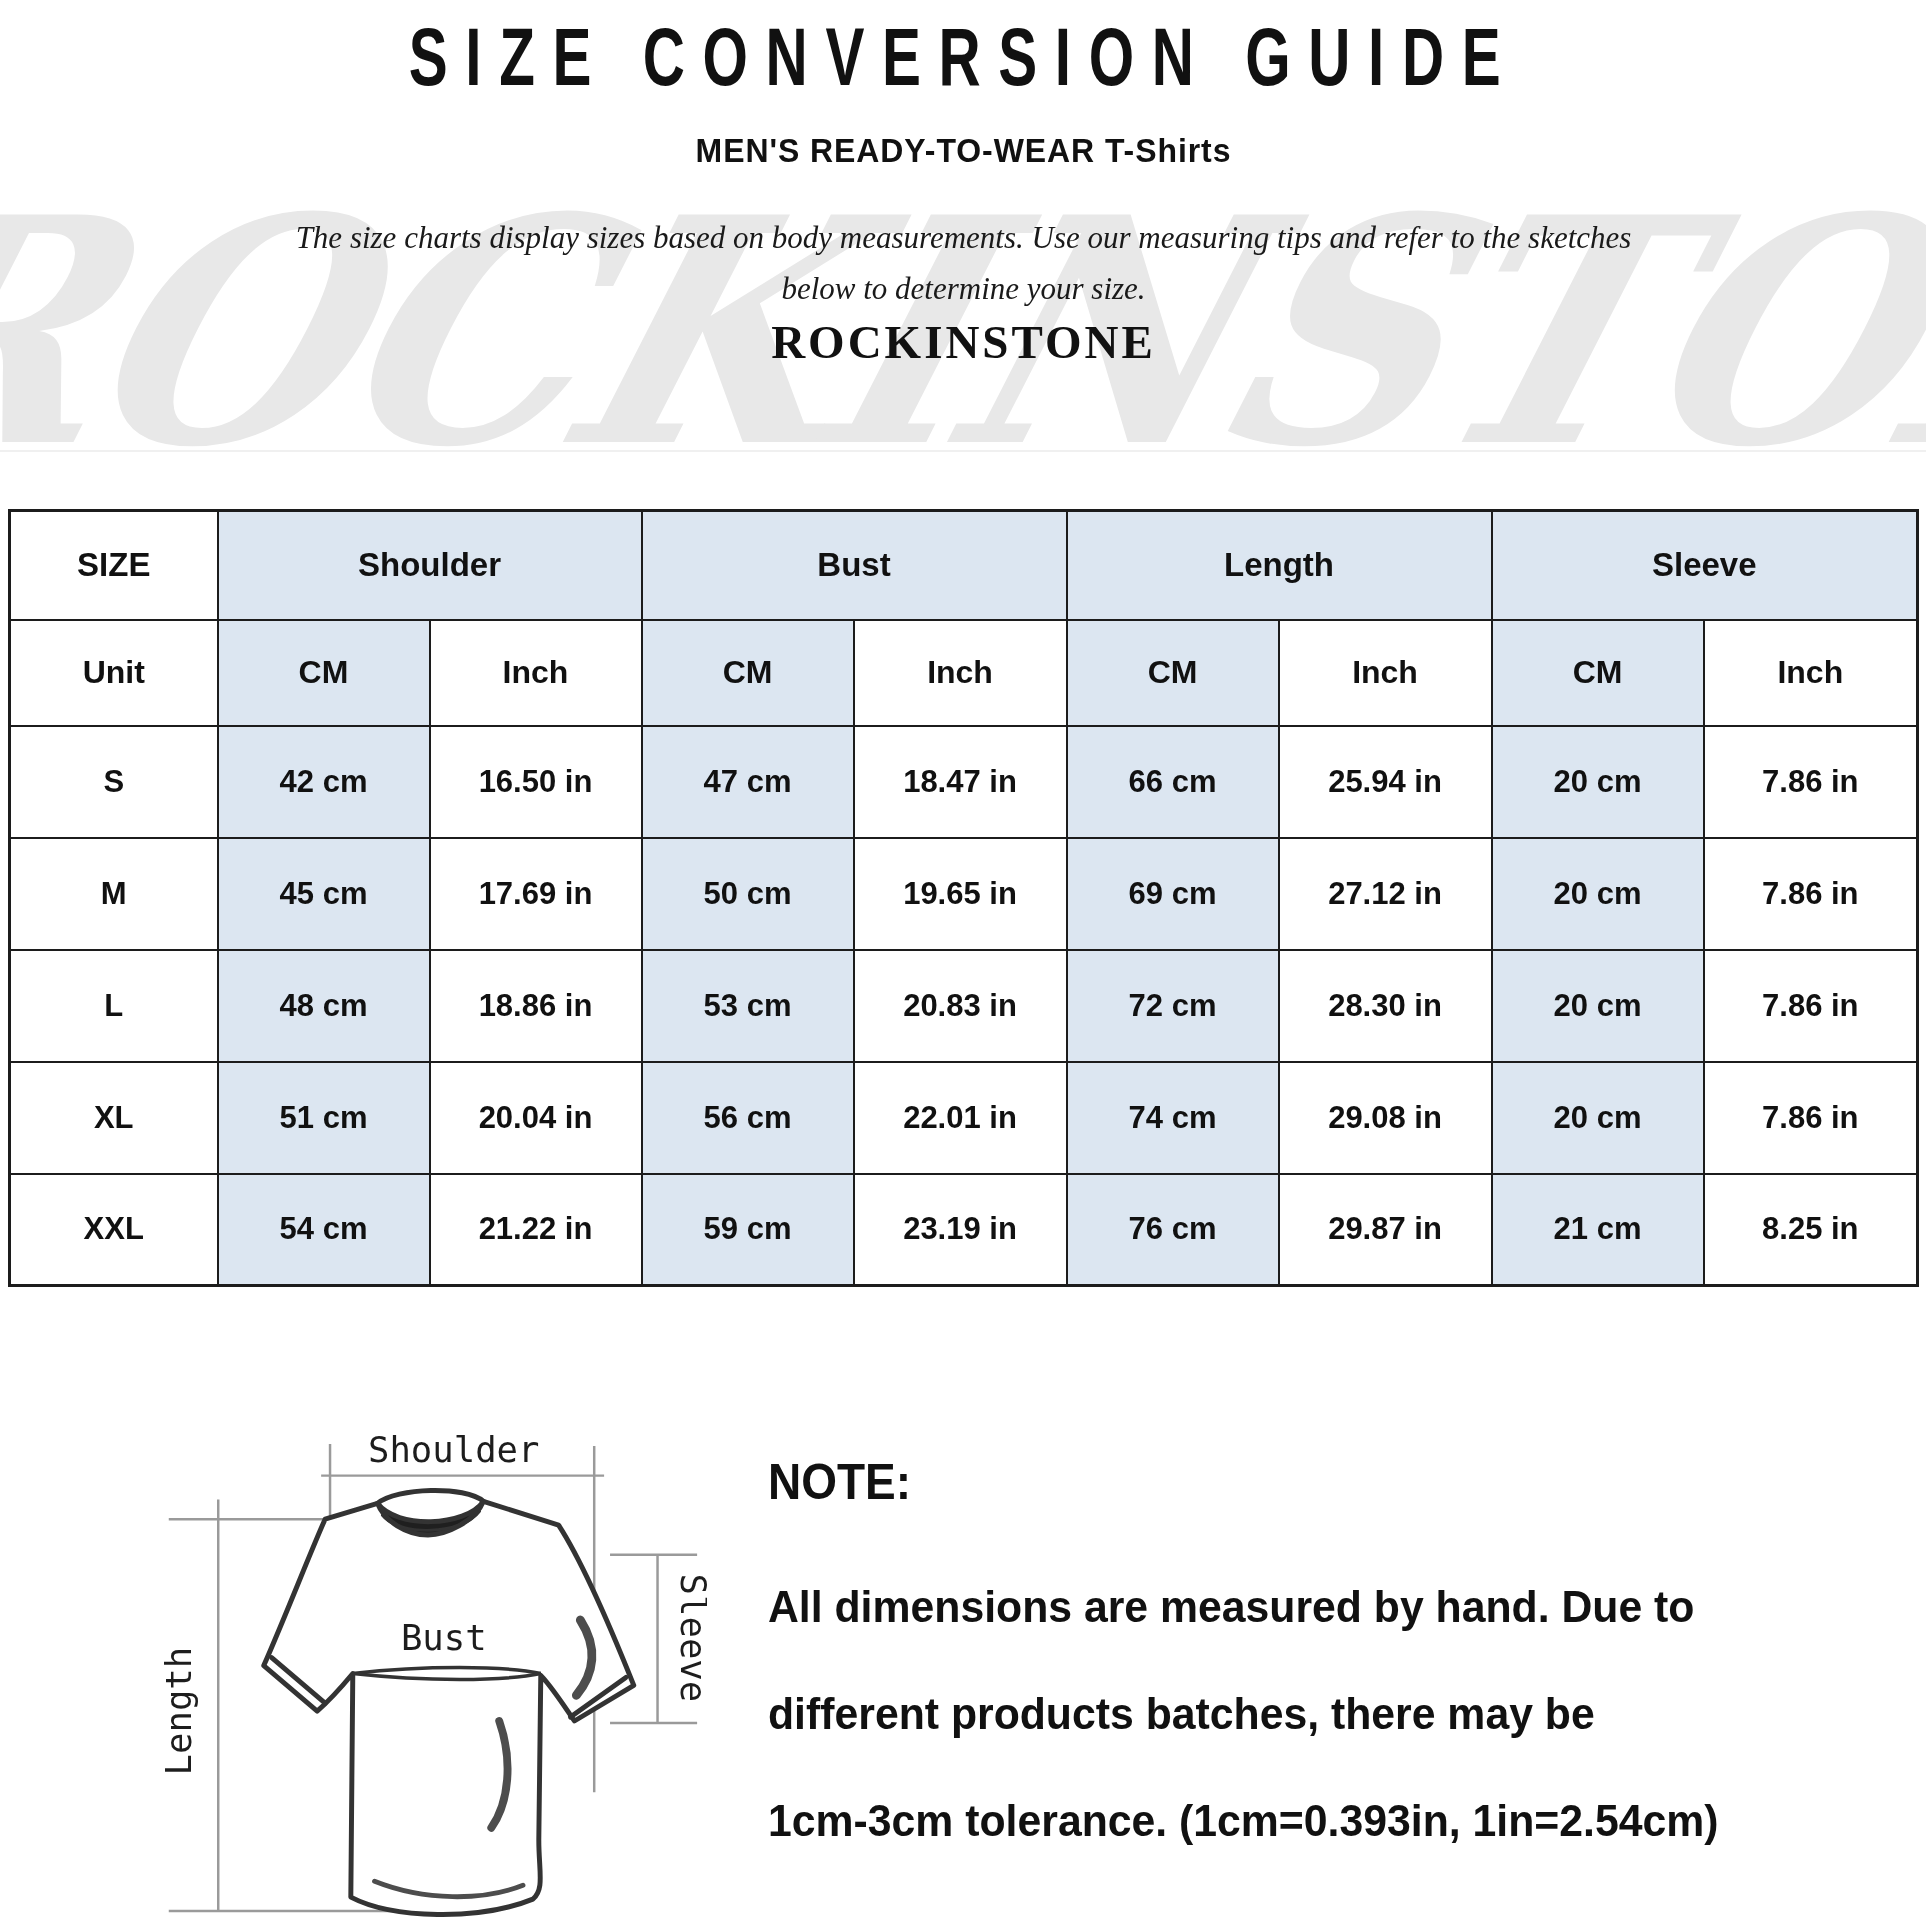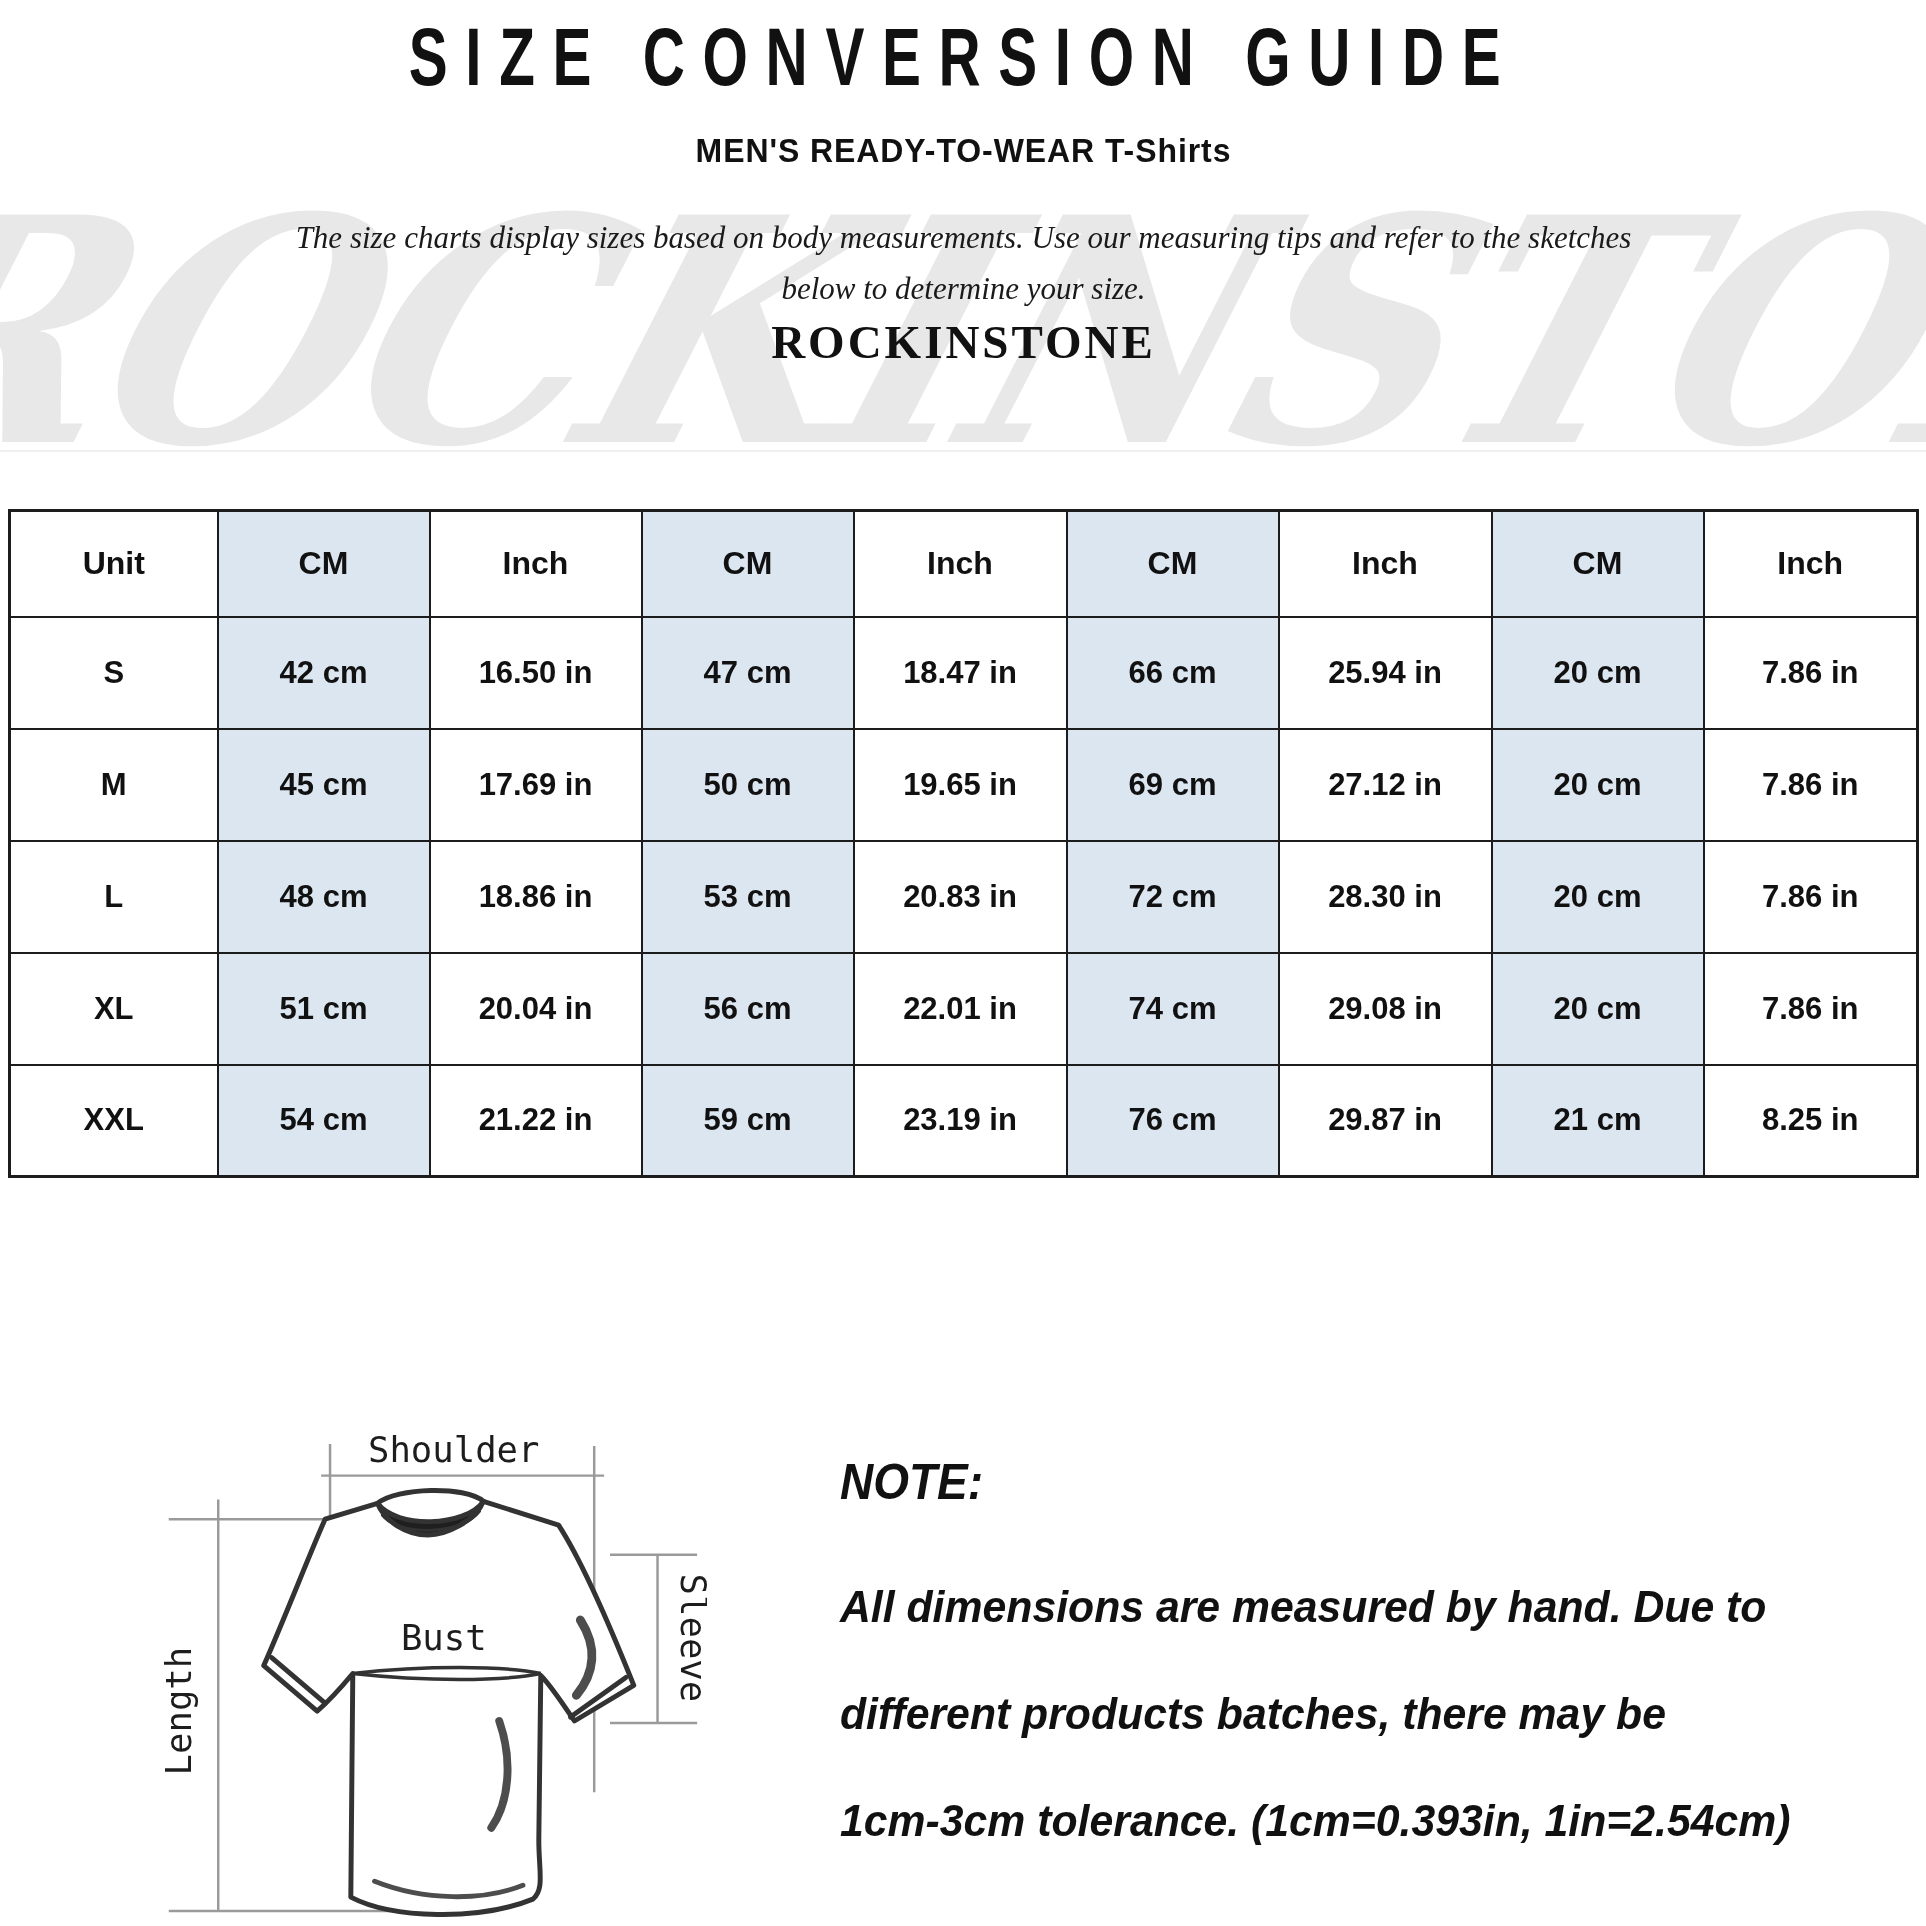--- a/index.html
+++ b/index.html
@@ -81,23 +81,22 @@
   table.size-table td.blue{background:var(--header-fill);}
   table.size-table tr.group-row td{font-size:33px;}
   table.size-table tr.unit-row td{font-size:32px;}
   
   .sketch{
     position:absolute;left:147px;top:1424px;width:560px;height:501px;
     z-index:1;
   }
   
   .note{
-    position:absolute;left:840px;top:1453px;width:1049px;
+    position:absolute;left:768px;top:1453px;width:1049px;
     z-index:1;
-    font-style:italic;
   }
   .note .note-heading{
     font-size:50px;font-weight:bold;letter-spacing:0px;
     transform:scaleX(0.92);transform-origin:left top;
     margin-bottom:42px;
   }
   .note .note-line{
     font-size:45px;font-weight:bold;line-height:107px;
     white-space:nowrap;
     transform:scaleX(0.95);transform-origin:left top;
@@ -123,20 +122,27 @@
     <col style="width:212px">
       <col style="width:212px">
     <col style="width:212px">
       <col style="width:213px">
     <col style="width:212px">
       <col style="width:213px">
     <col style="width:212px">
       <col style="width:214px">
   </colgroup>
   <tbody>
+    <tr class="group-row">
+      <td>SIZE</td>
+      <td class="blue" colspan="2">Shoulder</td>
+      <td class="blue" colspan="2">Bust</td>
+      <td class="blue" colspan="2">Length</td>
+      <td class="blue" colspan="2">Sleeve</td>
+    </tr>
     <tr class="unit-row">
       <td>Unit</td>
       <td class="blue">CM</td>
       <td>Inch</td>
       <td class="blue">CM</td>
       <td>Inch</td>
       <td class="blue">CM</td>
       <td>Inch</td>
       <td class="blue">CM</td>
       <td>Inch</td>

